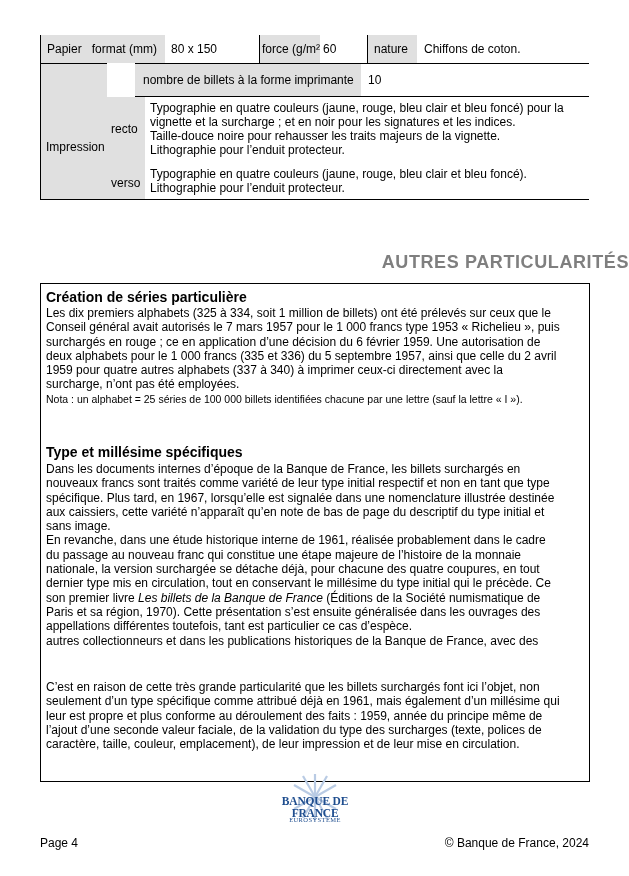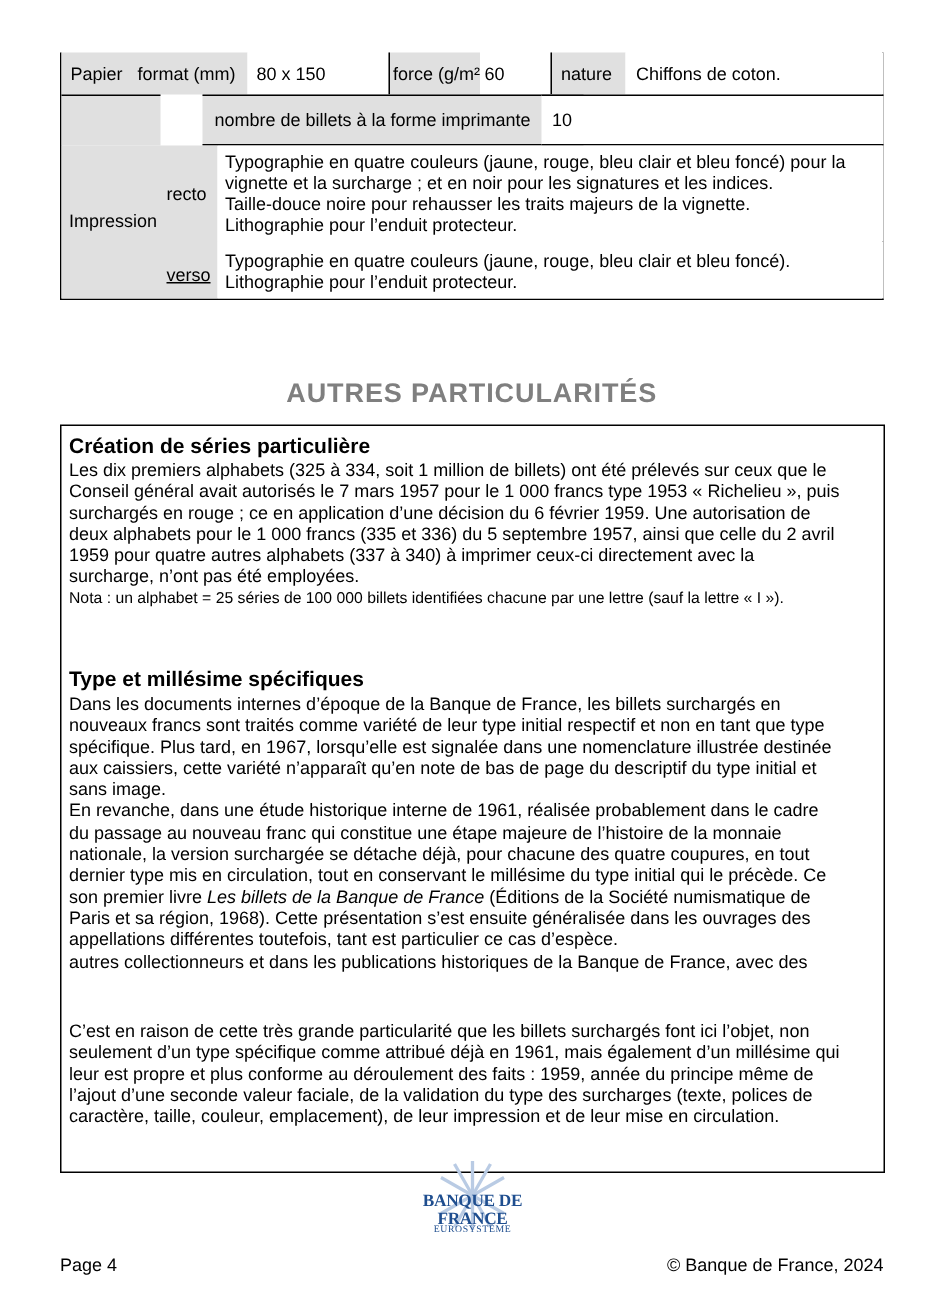--- a/index.html
+++ b/index.html
@@ -9,21 +9,21 @@
 
   
   .tbl { position:absolute; left:40px; top:35px; width:549px; height:165px;
          border-left:1px solid #000; border-right:1px solid #000; border-bottom:1px solid #000; box-sizing:border-box; }
   .cell { position:absolute; box-sizing:border-box; font-size:12px; line-height:14px; white-space:nowrap; }
   .g { background:#e0e0e0; }
   .w { background:#ffffff; }
   .vc { display:flex; align-items:center; }
 
   
-  .section-title { position:absolute; left:0; width:629px; top:252px; text-align:center;
+  .section-title { position:absolute; left:0; width:629px; top:252px; text-align:right;
                    font-size:18px; font-weight:bold; letter-spacing:0.6px; color:#7f7f7f; }
 
   
   .box { position:absolute; left:40px; top:283px; width:550px; height:499px;
          border:1.5px solid #000; box-sizing:border-box; }
   .h { position:absolute; left:46px; font-size:14px; font-weight:bold; line-height:16px; }
   .p { position:absolute; left:46px; width:548px; font-size:12px; line-height:14.3px; }
   .nota { font-size:10.5px; }
   .i { font-style:italic; }
 
@@ -51,21 +51,21 @@
   <div class="cell g vc" style="left:326px;top:0;width:50px;height:28px;padding-left:6px;border-left:1px solid #000;">nature</div>
   <div class="cell w vc" style="left:376px;top:0;width:172px;height:28px;padding-left:7px;">Chiffons de coton.</div>
 
   <div class="cell g" style="left:0;top:28px;width:66px;height:34px;border-top:1px solid #000;"></div>
   <div class="cell g vc" style="left:66px;top:28px;width:254px;height:34px;padding-left:8px;border-top:1px solid #000;border-bottom:1px solid #000;margin-left:28px;">nombre de billets à la forme imprimante</div>
   <div class="cell w vc" style="left:320px;top:28px;width:228px;height:34px;padding-left:7px;border-top:1px solid #000;border-bottom:1px solid #000;">10</div>
 
   <div class="cell g" style="left:0;top:62px;width:104px;height:102px;">
     <span class="abs" style="left:5px;top:43px;">Impression</span>
     <span class="abs" style="left:70px;top:25px;">recto</span>
-    <span class="abs" style="left:70px;top:79px;text-decoration:underline;">verso</span>
+    <span class="abs" style="left:70px;top:79px;">verso</span>
   </div>
   <div class="cell w" style="left:104px;top:62px;width:444px;height:64px;padding:4px 0 0 5px;white-space:normal;">
     <div>Typographie en quatre couleurs (jaune, rouge, bleu clair et bleu foncé) pour la</div>
     <div>vignette et la surcharge ; et en noir pour les signatures et les indices.</div>
     <div>Taille-douce noire pour rehausser les traits majeurs de la vignette.</div>
     <div>Lithographie pour l’enduit protecteur.</div>
   </div>
   <div class="cell w" style="left:104px;top:126px;width:444px;height:38px;padding:6px 0 0 5px;">
     <div>Typographie en quatre couleurs (jaune, rouge, bleu clair et bleu foncé).</div>
     <div>Lithographie pour l’enduit protecteur.</div>
@@ -92,21 +92,21 @@
   <div>Dans les documents internes d’époque de la Banque de France, les billets surchargés en</div>
   <div>nouveaux francs sont traités comme variété de leur type initial respectif et non en tant que type</div>
   <div>spécifique. Plus tard, en 1967, lorsqu’elle est signalée dans une nomenclature illustrée destinée</div>
   <div>aux caissiers, cette variété n’apparaît qu’en note de bas de page du descriptif du type initial et</div>
   <div>sans image.</div>
   <div>En revanche, dans une étude historique interne de 1961, réalisée probablement dans le cadre</div>
   <div>du passage au nouveau franc qui constitue une étape majeure de l’histoire de la monnaie</div>
   <div>nationale, la version surchargée se détache déjà, pour chacune des quatre coupures, en tout</div>
   <div>dernier type mis en circulation, tout en conservant le millésime du type initial qui le précède. Ce</div>
   <div><span>son premier livre </span><span class="i">Les billets de la Banque de France</span><span> (Éditions de la Société numismatique de</span></div>
-  <div>Paris et sa région, 1968). Cette présentation s’est ensuite généralisée dans les ouvrages des</div>
+  <div>Paris et sa région, 1970). Cette présentation s’est ensuite généralisée dans les ouvrages des</div>
   <div>appellations différentes toutefois, tant est particulier ce cas d’espèce.</div>
   <div>autres collectionneurs et dans les publications historiques de la Banque de France, avec des</div>
 </div>
 
 <div class="p" style="top:680px;">
   <div>C’est en raison de cette très grande particularité que les billets surchargés font ici l’objet, non</div>
   <div>seulement d’un type spécifique comme attribué déjà en 1961, mais également d’un millésime qui</div>
   <div>leur est propre et plus conforme au déroulement des faits : 1959, année du principe même de</div>
   <div>l’ajout d’une seconde valeur faciale, de la validation du type des surcharges (texte, polices de</div>
   <div>caractère, taille, couleur, emplacement), de leur impression et de leur mise en circulation.</div>

